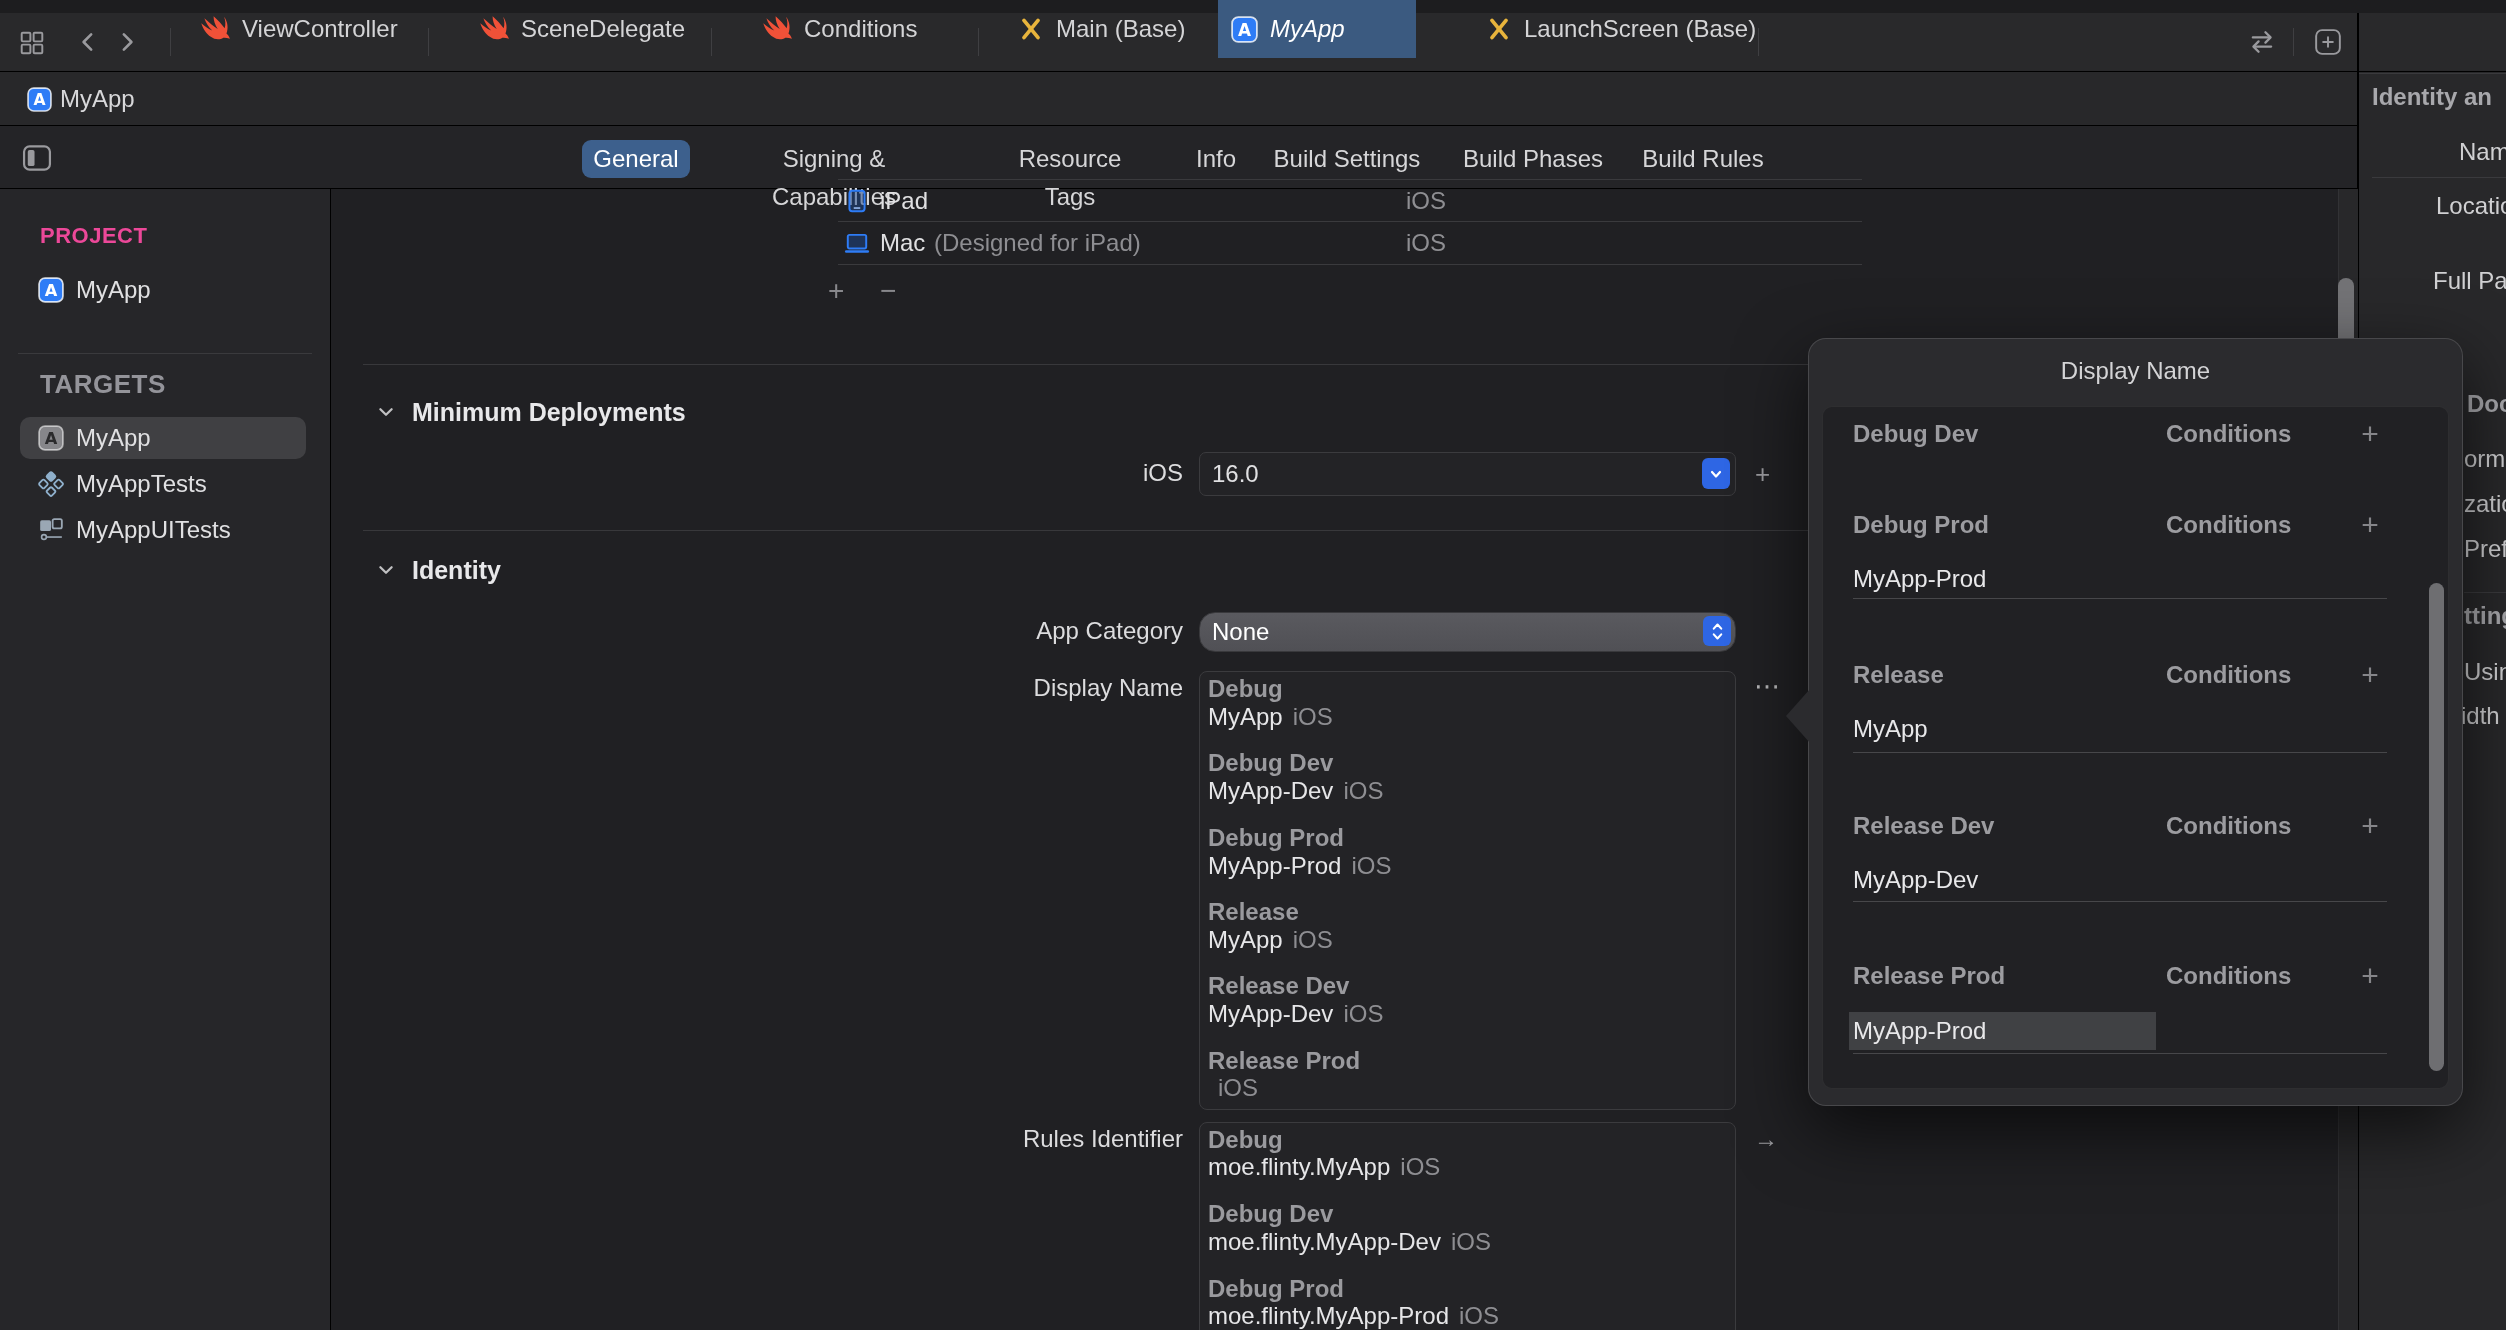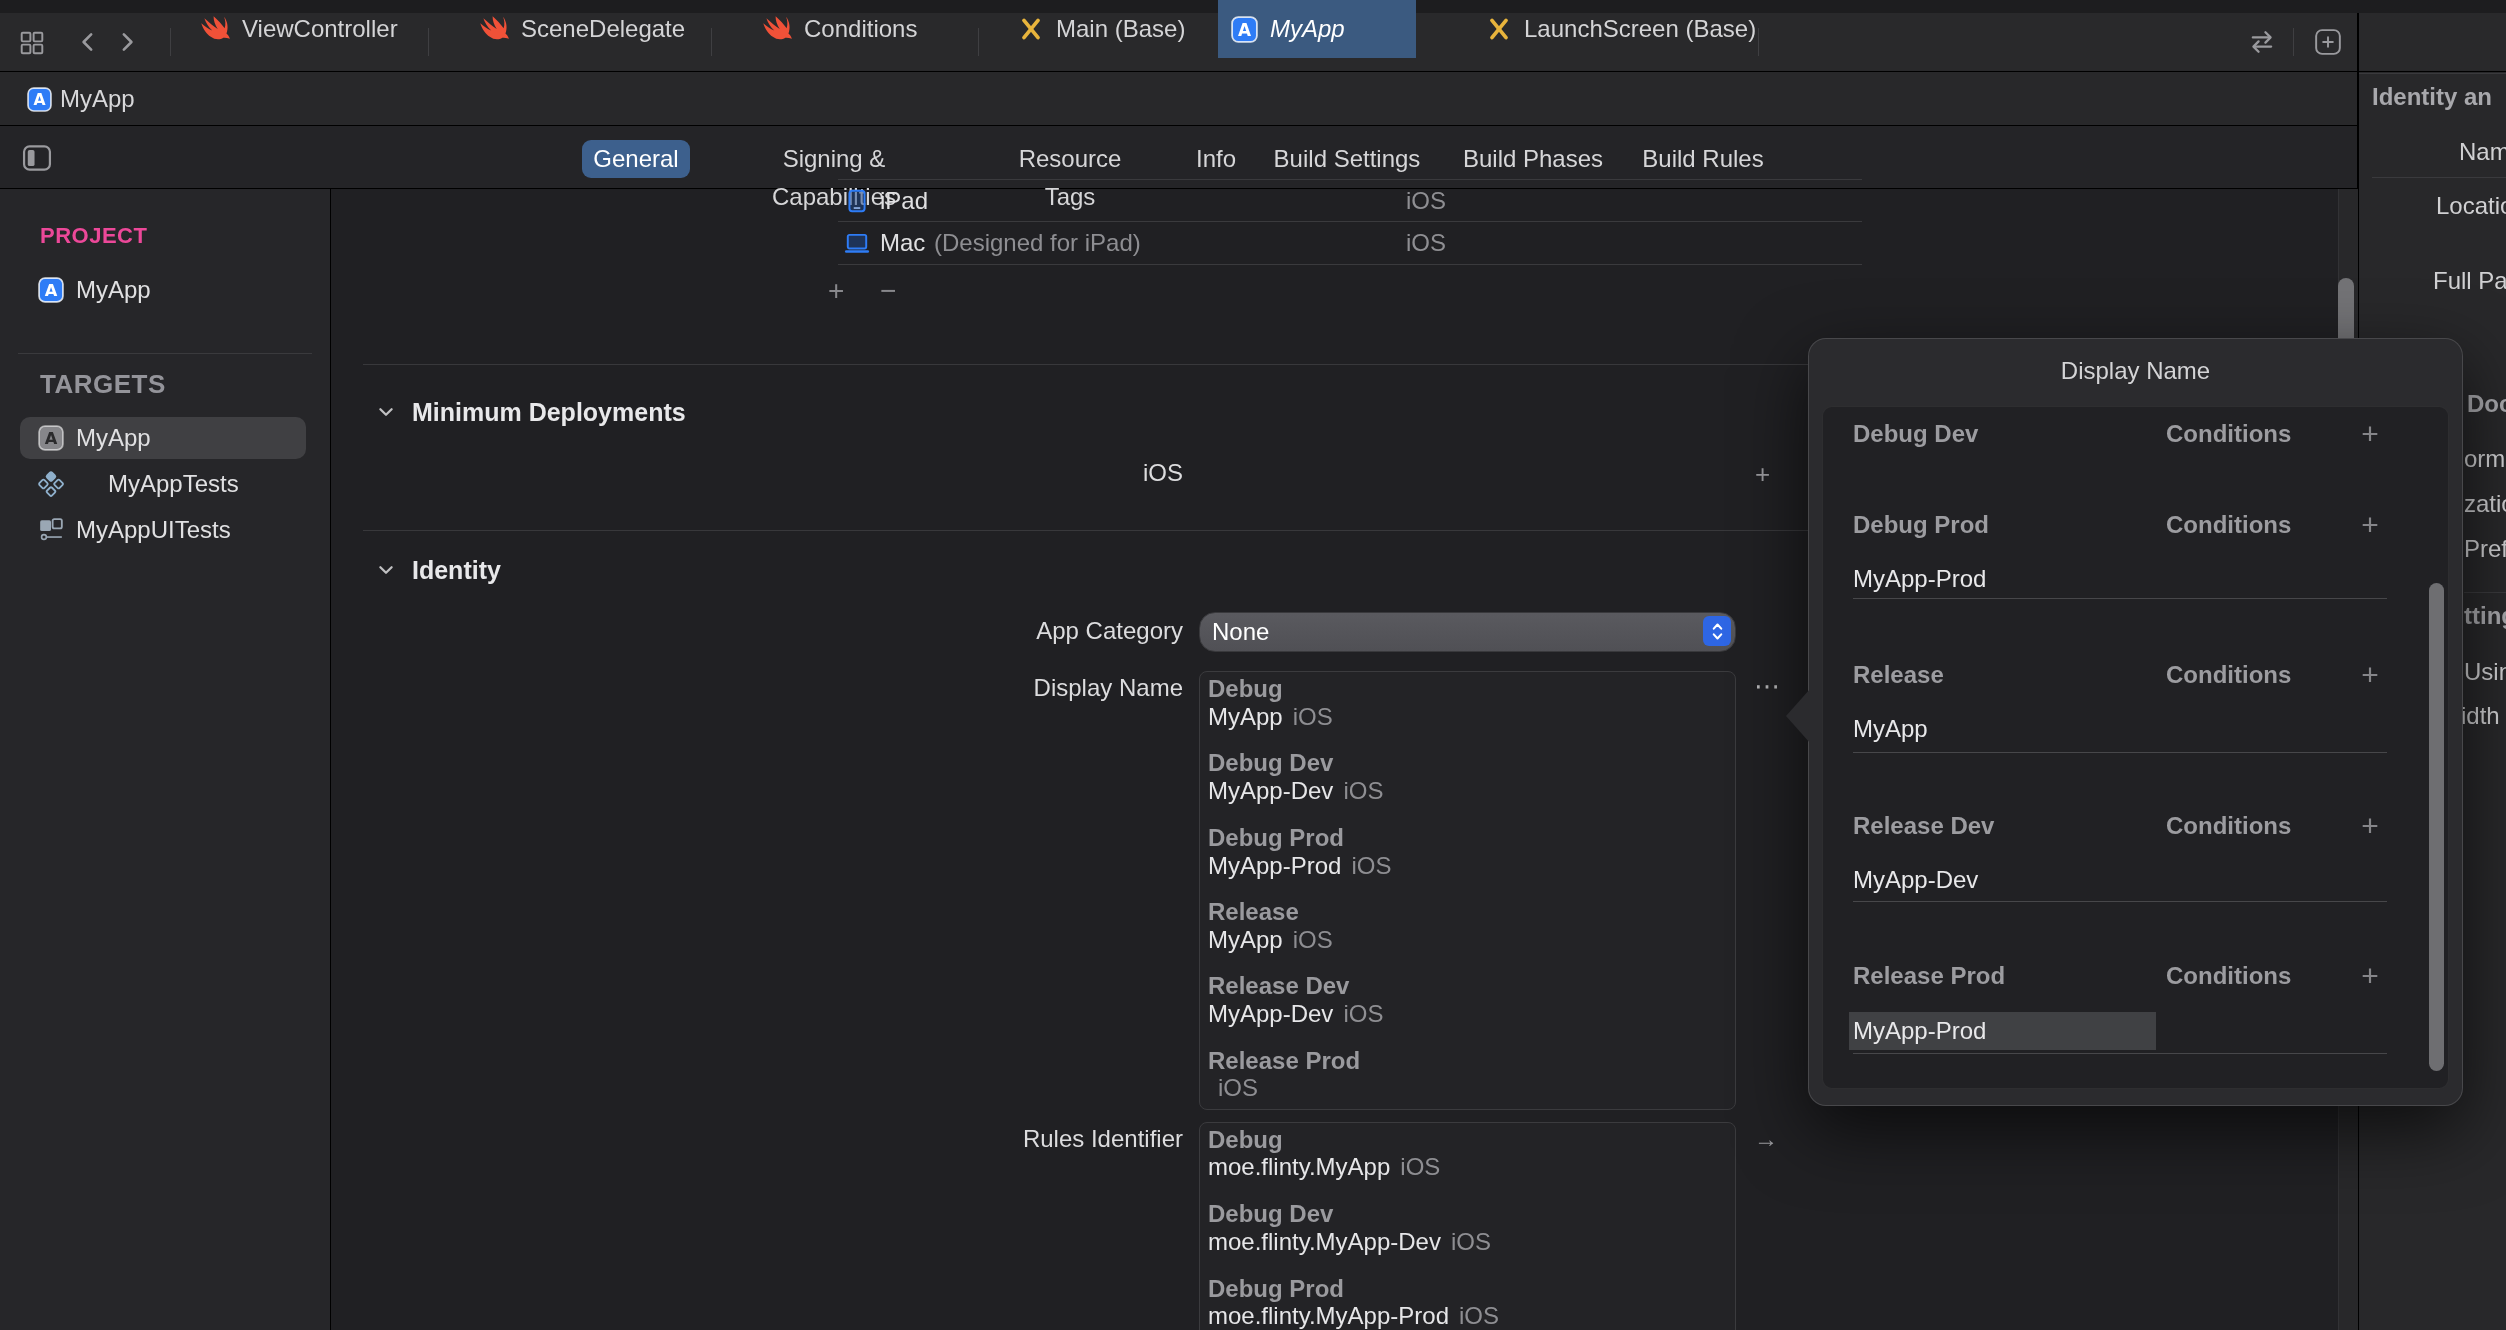--- a/index.html
+++ b/index.html
@@ -221,21 +221,21 @@
   </div>
   <div class="r" style="left:20px;top:463px;width:286px;height:42px;">
     <span class="icon" style="left:18px;top:8px;">
       <svg viewBox="0 0 24 24" width="26" height="26" fill="none" stroke="#8fb0cc" stroke-width="1.7">
         <rect x="8.8" y="1.8" width="6.4" height="6.4" rx="1.4" transform="rotate(45 12 5)" fill="#8fb0cc"></rect>
         <rect x="15.8" y="8.8" width="6.4" height="6.4" rx="1.4" transform="rotate(45 19 12)"></rect>
         <rect x="8.8" y="15.8" width="6.4" height="6.4" rx="1.4" transform="rotate(45 12 19)"></rect>
         <rect x="1.8" y="8.8" width="6.4" height="6.4" rx="1.4" transform="rotate(45 5 12)"></rect>
       </svg>
     </span>
-    <span class="txt" style="left:56px;top:6px;margin-left:32px;">MyAppTests</span>
+    <span class="txt" style="left:56px;top:6px;">MyAppTests</span>
   </div>
   <div class="r" style="left:20px;top:509px;width:286px;height:42px;">
     <span class="icon" style="left:18px;top:8px;">
       <svg viewBox="0 0 24 24" width="26" height="26">
         <rect x="2" y="3" width="10" height="10" rx="1.5" fill="#9aa7b4"></rect>
         <rect x="13.5" y="2" width="8.5" height="8.5" rx="1.5" fill="none" stroke="#9aa7b4" stroke-width="1.7"></rect>
         <circle cx="5.5" cy="18.5" r="2.2" fill="none" stroke="#9aa7b4" stroke-width="1.5"></circle>
         <line x1="8" y1="18.5" x2="22" y2="18.5" stroke="#9aa7b4" stroke-width="1.5"></line>
       </svg>
     </span>
@@ -273,20 +273,28 @@
   <div class="hair" style="left:363px;top:364px;width:1454px;background:#38383b;"></div>
 
   <div class="icon" style="left:376px;top:404px;width:20px;height:16px;">
     <svg viewBox="0 0 16 16" width="18" height="18" fill="none" stroke="#c0c0c2" stroke-width="2" stroke-linecap="round" stroke-linejoin="round">
         <polyline points="3,5.5 8,10.5 13,5.5"></polyline>
       </svg>
   </div>
   <div class="sechead" style="left:412px;top:397px;">Minimum Deployments</div>
 
   <div class="rightlab" style="top:458px;">iOS</div>
+  <div class="combo" style="left:1199px;top:452px;width:535px;height:42px;">
+    <span class="txt" style="left:12px;top:6px;">16.0</span>
+    <span class="bluebtn" style="right:5px;top:5px;width:28px;height:31px;">
+      <svg viewBox="0 0 16 16" width="16" height="16" fill="none" stroke="#fff" stroke-width="2.2" stroke-linecap="round" stroke-linejoin="round">
+          <polyline points="4,6 8,10.5 12,6"></polyline>
+        </svg>
+    </span>
+  </div>
   <div class="txt" style="left:1755px;top:459px;font-size:26px;color:#9a9a9e;">+</div>
 
   <div class="hair" style="left:363px;top:530px;width:1454px;background:#38383b;"></div>
 
   <div class="icon" style="left:376px;top:562px;width:20px;height:16px;">
     <svg viewBox="0 0 16 16" width="18" height="18" fill="none" stroke="#c0c0c2" stroke-width="2" stroke-linecap="round" stroke-linejoin="round">
         <polyline points="3,5.5 8,10.5 13,5.5"></polyline>
       </svg>
   </div>
   <div class="sechead" style="left:412px;top:555px;">Identity</div>

